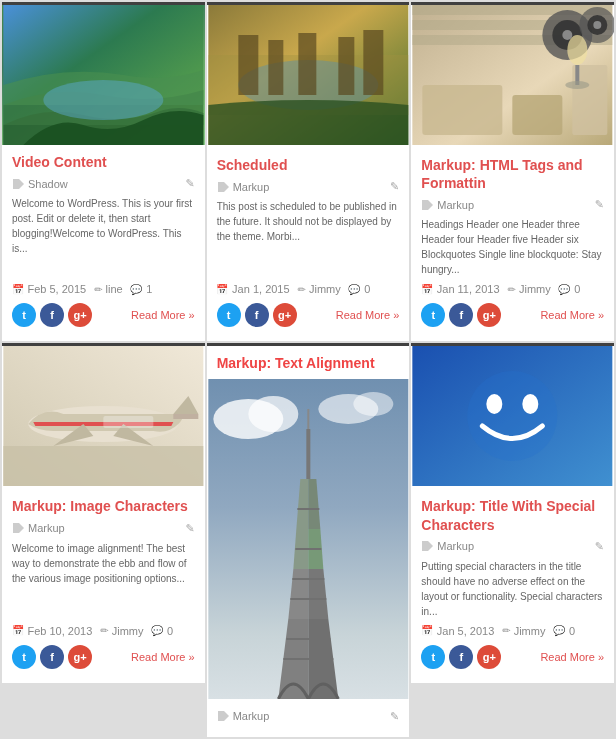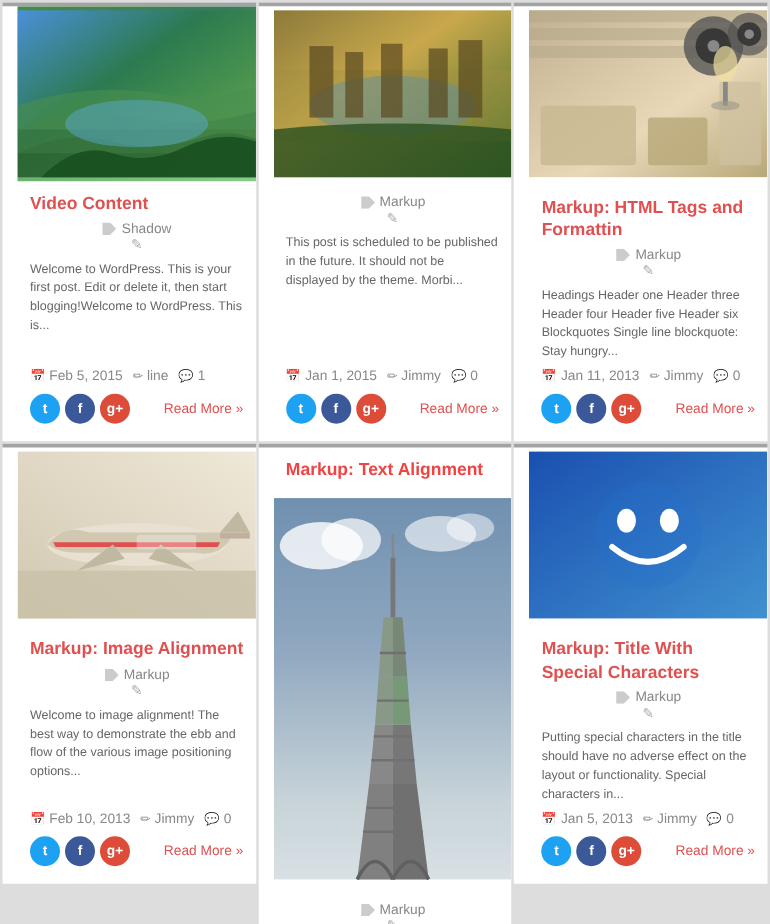--- a/index.html
+++ b/index.html
@@ -42,21 +42,20 @@
     }
     .card-title a {
       color: #e05050;
       text-decoration: none;
     }
     .tag-row {
       display: flex;
       align-items: center;
       justify-content: space-between;
       margin-bottom: 6px;
-      flex-direction: column;
     }
     .tag {
       display: flex;
       align-items: center;
       gap: 4px;
       font-size: 11px;
       color: #888;
     }
     .edit-icon {
       color: #aaa;
@@ -108,22 +107,21 @@
     }
     .social-tw { background: #1da1f2; }
     .social-fb { background: #3b5998; }
     .social-gp { background: #dd4b39; }
     .read-more {
       font-size: 11px;
       color: #e05050;
       text-decoration: none;
     }
     .divider-top {
-      border-top: 3px solid #a3a3a3;
-      padding-left: 12px;
+      border-top: 3px solid #404040;
     }
     .terraced-container {
       width: 100%;
       height: 140px;
       background: linear-gradient(160deg, #4a8a4a 0%, #3a7a5a 30%, #6aaa6a 60%, #8aca8a 100%);
       position: relative;
     }
   </style>
 </head>
 <body>
@@ -200,20 +198,21 @@
         <ellipse cx="100" cy="80" rx="70" ry="25" fill="#6090a0" opacity="0.5"></ellipse>
         <path d="M0,100 Q100,90 200,100 L200,140 L0,140Z" fill="#2a5020" opacity="0.8"></path>
         <rect x="30" y="30" width="20" height="60" fill="#5a4820" opacity="0.7"></rect>
         <rect x="60" y="35" width="15" height="55" fill="#5a4820" opacity="0.7"></rect>
         <rect x="90" y="28" width="18" height="62" fill="#5a4820" opacity="0.7"></rect>
         <rect x="130" y="32" width="16" height="58" fill="#5a4820" opacity="0.7"></rect>
         <rect x="155" y="25" width="20" height="65" fill="#5a4820" opacity="0.7"></rect>
       </svg>
     </div>
     <div class="card-body">
+        <div class="card-title"><a href="#">Scheduled</a></div>
       <div class="tag-row">
         <div class="tag">
           <svg width="12" height="10" viewBox="0 0 12 10">
               <path d="M1,0 L7,0 L12,5 L7,10 L1,10 L1,0Z" fill="#ccc"></path>
             </svg>
           <span>Markup</span>
         </div>
         <span class="edit-icon">✎</span>
       </div>
       <p class="card-excerpt">This post is scheduled to be published in the future. It should not be displayed by the theme. Morbi...</p>
@@ -332,21 +331,21 @@
         <path d="M80,78 L50,100 L90,90 Z" fill="#c0b8a0"></path>
         <path d="M120,78 L150,100 L110,90 Z" fill="#c0b8a0"></path>
 
         <path d="M170,68 L185,50 L195,68Z" fill="#c0b8a0"></path>
         <rect x="170" y="68" width="25" height="5" fill="#c0b0a0"></rect>
 
         <rect x="100" y="70" width="50" height="12" fill="#fff" opacity="0.3" rx="2"></rect>
       </svg>
     </div>
     <div class="card-body">
-        <div class="card-title"><a href="#">Markup: Image Alignment</a></div>
+        <div class="card-title"><a href="#">Markup: Image Characters</a></div>
       <div class="tag-row">
         <div class="tag">
           <svg width="12" height="10" viewBox="0 0 12 10">
               <path d="M1,0 L7,0 L12,5 L7,10 L1,10 L1,0Z" fill="#ccc"></path>
             </svg>
           <span>Markup</span>
         </div>
         <span class="edit-icon">✎</span>
       </div>
       <p class="card-excerpt">Welcome to image alignment! The best way to demonstrate the ebb and flow of the various image positioning options...</p>

